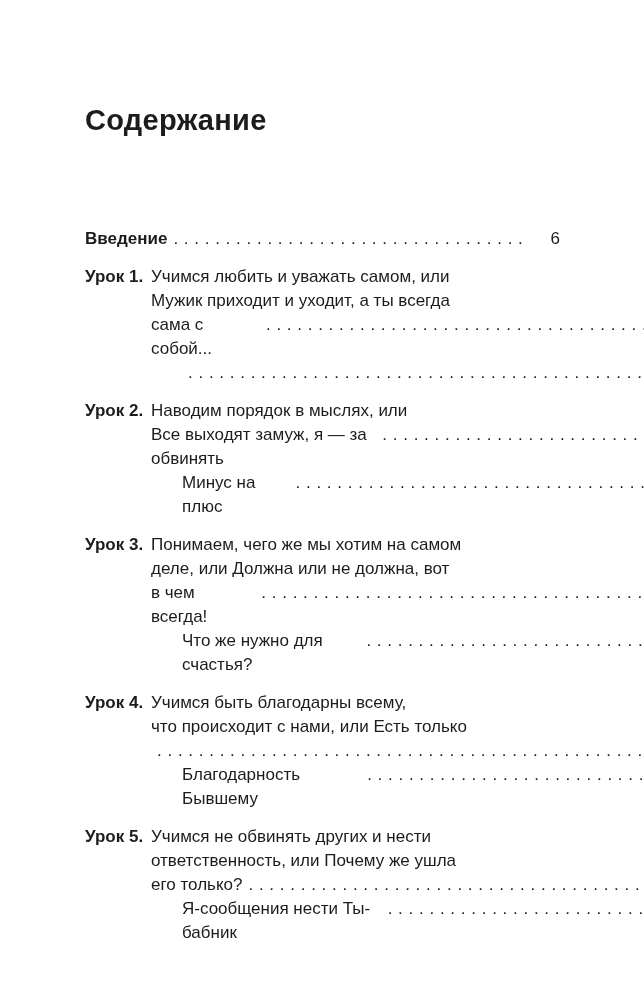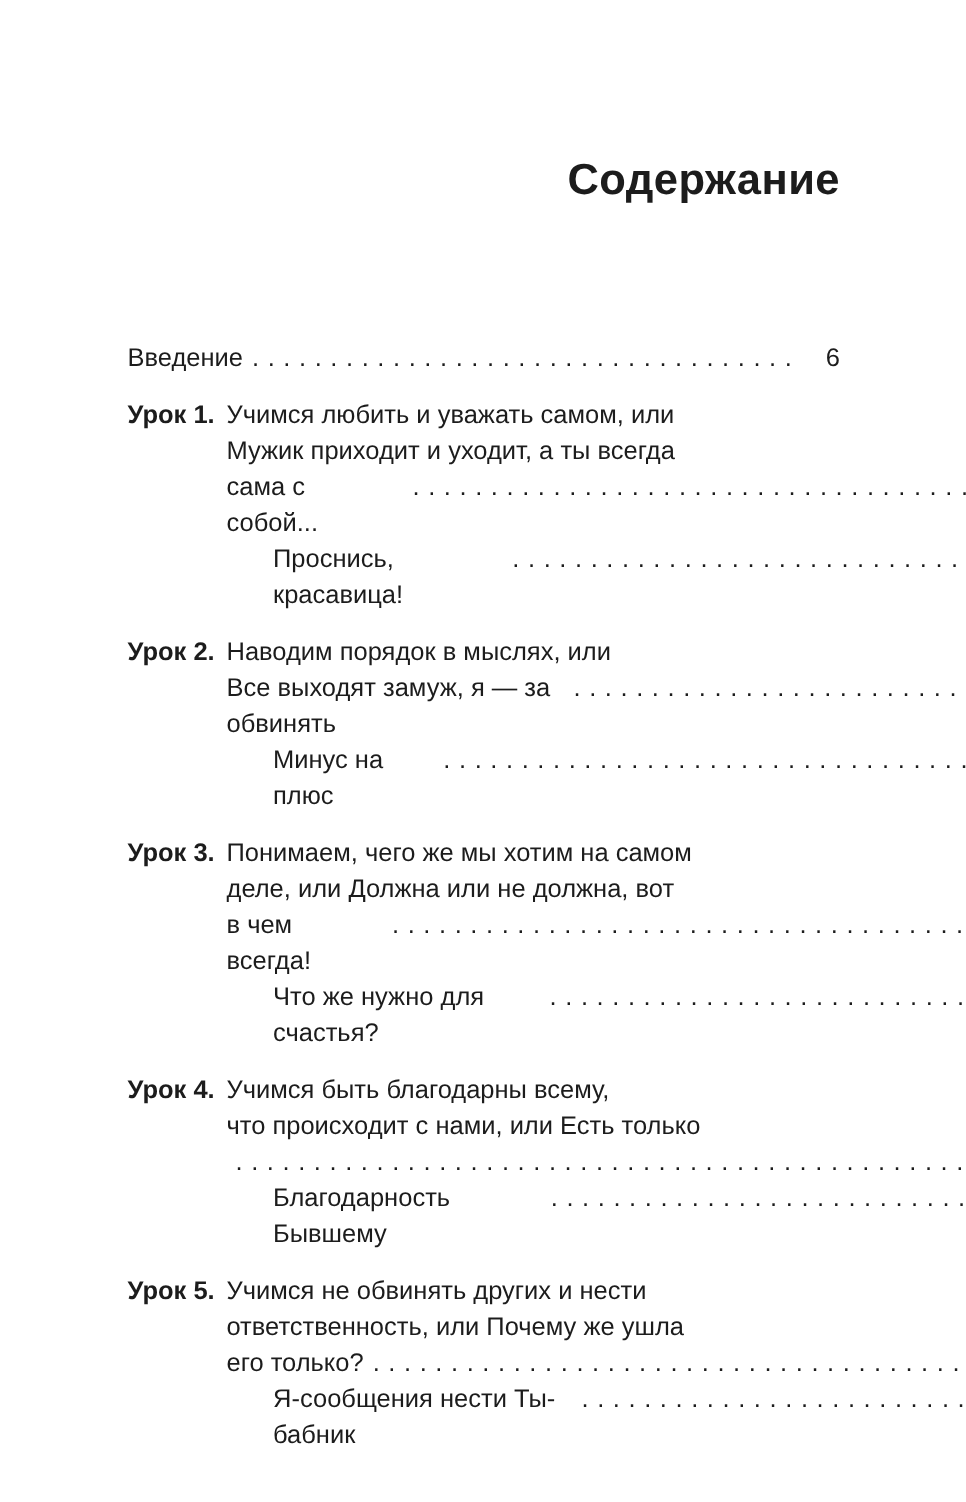--- a/index.html
+++ b/index.html
@@ -16,32 +16,32 @@
     color: #1c1c1c;
     font-family: "Liberation Sans", sans-serif;
     box-sizing: border-box;
     padding: 104px 84px 0 85px;
     overflow: hidden;
   }
   .title {
     margin: 0 0 90px 0;
     font-size: 29px;
     font-weight: bold;
-    text-align: right;
+    text-align: left;
     letter-spacing: 0.3px;
   }
   .toc {
     font-size: 17px;
     line-height: 24px;
   }
   .row {
     display: flex;
     align-items: baseline;
   }
-  .bold { font-weight: normal; }
+  .bold { font-weight: bold; }
   .leader {
     flex: 1 1 auto;
     overflow: hidden;
     white-space: nowrap;
     min-width: 12px;
     margin: 0 5px 0 6px;
   }
   .leader::after {
     content: ". . . . . . . . . . . . . . . . . . . . . . . . . . . . . . . . . . . . . . . . . . . . . . . . . . . . . . . . . . . .";
     letter-spacing: 0.5px;
@@ -83,21 +83,20 @@
               <span class="txt">Учимся любить и уважать самом, или</span>
             </div>
             <div class="line">
               <span class="txt">Мужик приходит и уходит, а ты всегда</span>
             </div>
             <div class="line">
               <span class="txt">сама с собой...</span>
               <span class="leader"></span>
             </div>
             <div class="line sub">
-              <span class="txt">Проснись, красавица!</span>
               <span class="leader"></span>
             </div>
           </div>
         </div>
         <div class="entry">
           <div class="entry-label">Урок 2.</div>
           <div class="entry-body">
             <div class="line">
               <span class="txt">Наводим порядок в мыслях, или</span>
             </div>

